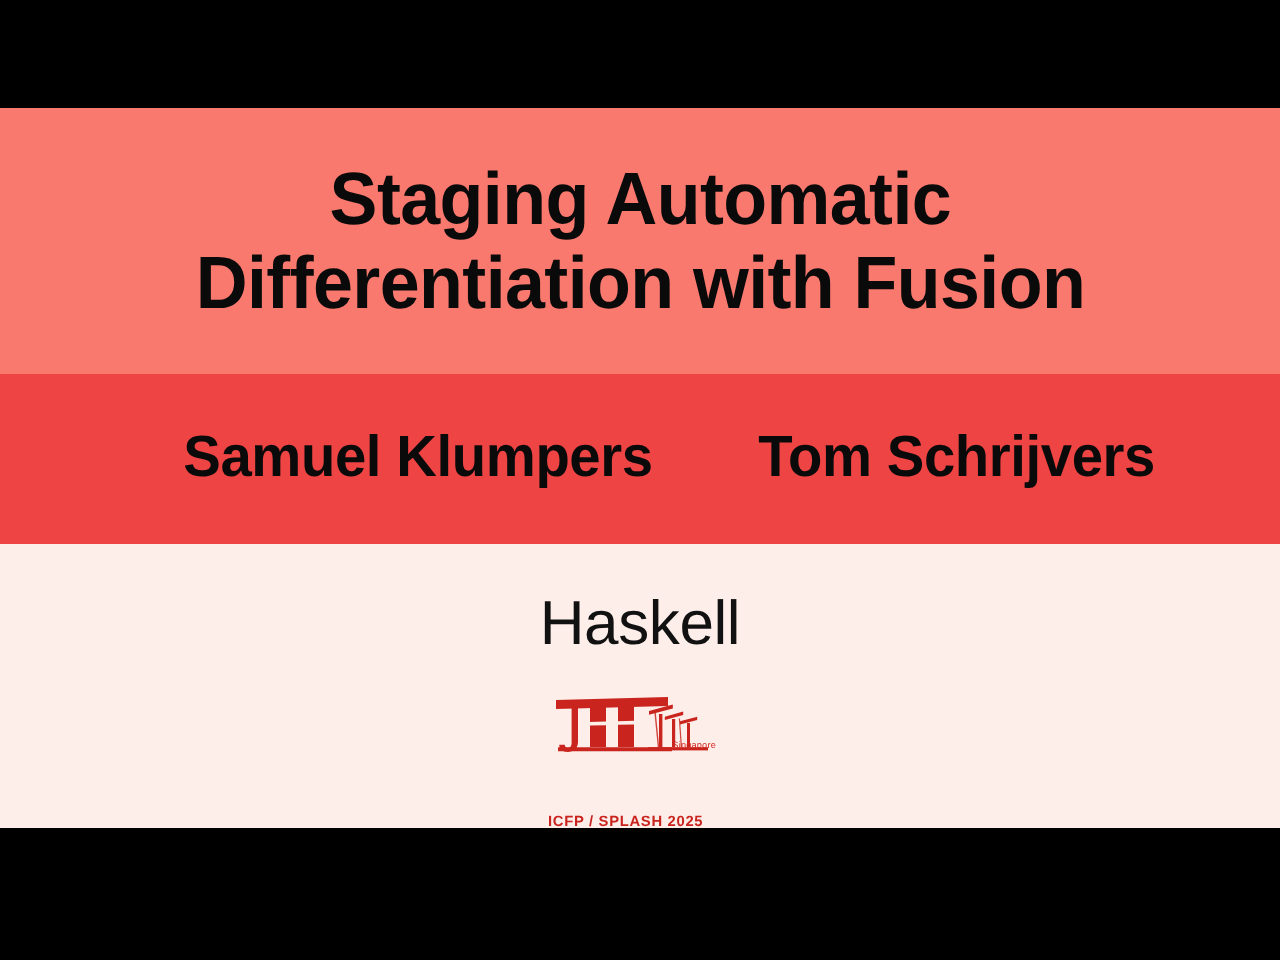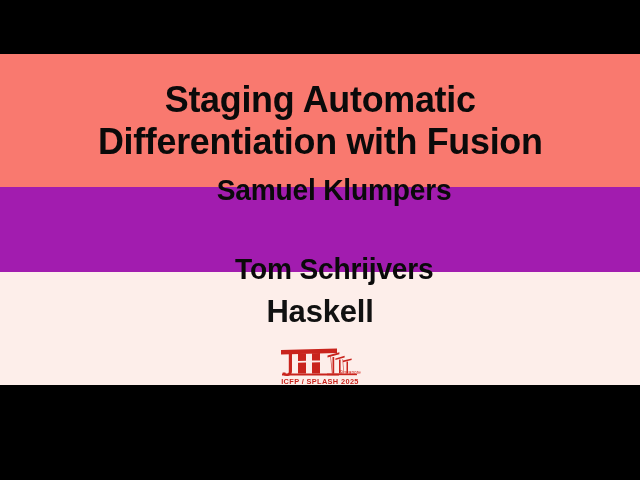--- a/index.html
+++ b/index.html
@@ -59,23 +59,23 @@
     text-align: center;
     white-space: nowrap;
     transform: scaleX(0.97);
   }
 
   
   .band-authors {
     flex: none;
     height: 85px;
     width: 100%;
-    background: #a21caf;
-    display: flex;
-    flex-direction: column;
+    background: #ef4444;
+    display: flex;
+    flex-direction: row;
     align-items: center;
     justify-content: center;
     gap: 46px;
     box-sizing: border-box;
     padding-left: 28px;
   }
   .author-name {
     color: #0a0a0a;
     font-family: "Liberation Sans Narrow", "Liberation Sans", sans-serif;
     font-weight: bold;
@@ -92,34 +92,35 @@
     background: #fdeeea;
     display: flex;
     flex-direction: column;
     align-items: center;
     box-sizing: border-box;
     padding-top: 22px;
   }
   .track-name {
     color: #111111;
     font-family: "Liberation Sans", sans-serif;
-    font-weight: bold;
+    font-weight: normal;
     font-size: 31px;
     letter-spacing: -0.2px;
     white-space: nowrap;
   }
 
   
   .conf-logo {
     margin-top: 17px;
     width: 92px;
     display: flex;
     flex-direction: column;
-    align-items: center;
+    align-items: flex-start;
     position: relative;
+    gap: 29px;
   }
   .logo-mark {
     position: relative;
     width: 86px;
     height: 30px;
     display: block;
   }
   .logo-singapore {
     position: absolute;
     right: 2px;

